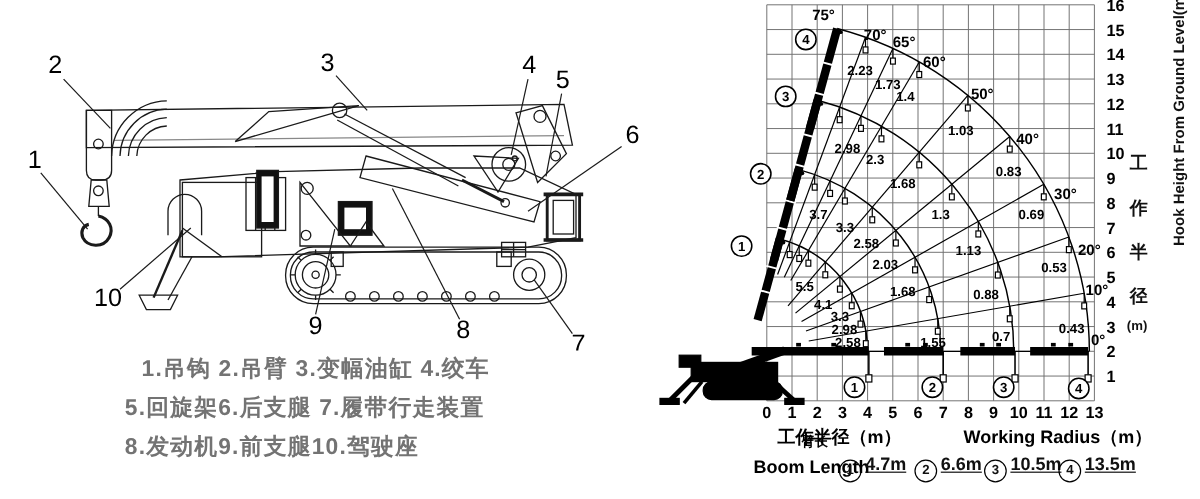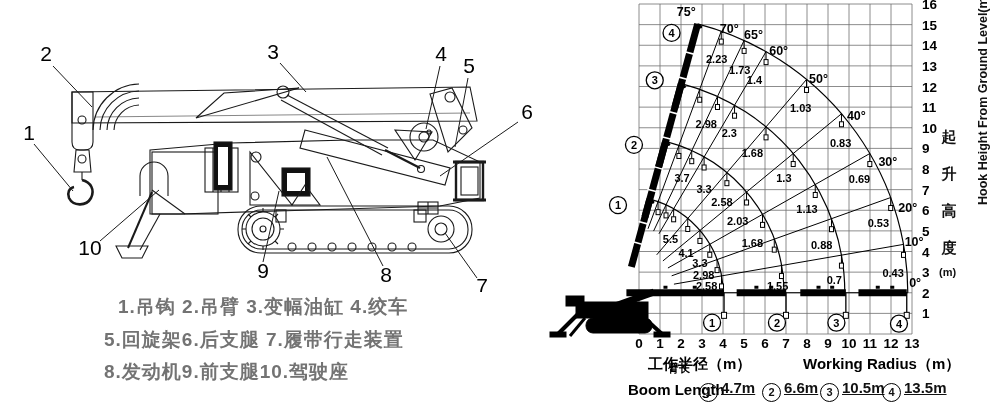--- a/index.html
+++ b/index.html
@@ -433,17 +433,17 @@
         </g>
       </svg>
     <span class="axis-title" id="xt-zh">工作半径（m）</span>
     <span class="axis-title" id="xt-en">Working Radius（m）</span>
     <span class="axis-title" id="legend-zh">臂长</span>
     <span class="axis-title" id="legend-en">Boom Length</span>
     <span class="legend-item" id="li1"><span class="circle-num">1</span><span>4.7m</span></span>
     <span class="legend-item" id="li2"><span class="circle-num">2</span><span>6.6m</span></span>
     <span class="legend-item" id="li3"><span class="circle-num">3</span><span>10.5m</span></span>
     <span class="legend-item" id="li4"><span class="circle-num">4</span><span>13.5m</span></span>
-    <div id="yt-zh">起升高度</div>
+    <div id="yt-zh">工作半径</div>
     <div id="yt-zh-unit">(m)</div>
     <div id="yt-en">Hook Height From Ground Level(m)</div>
   </div>
 </div>
 
 </body></html>

